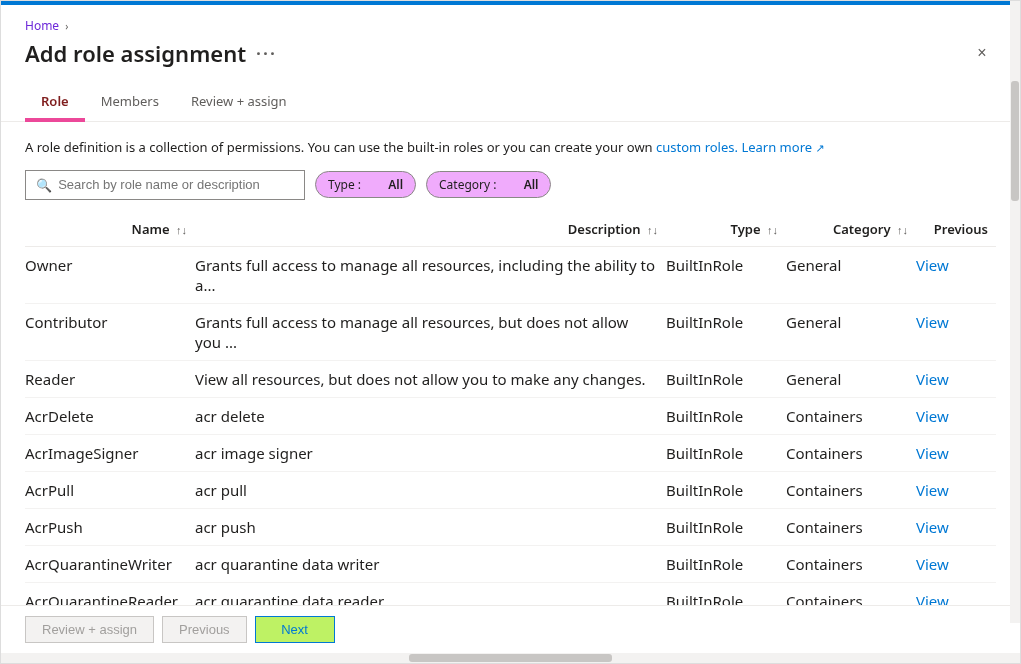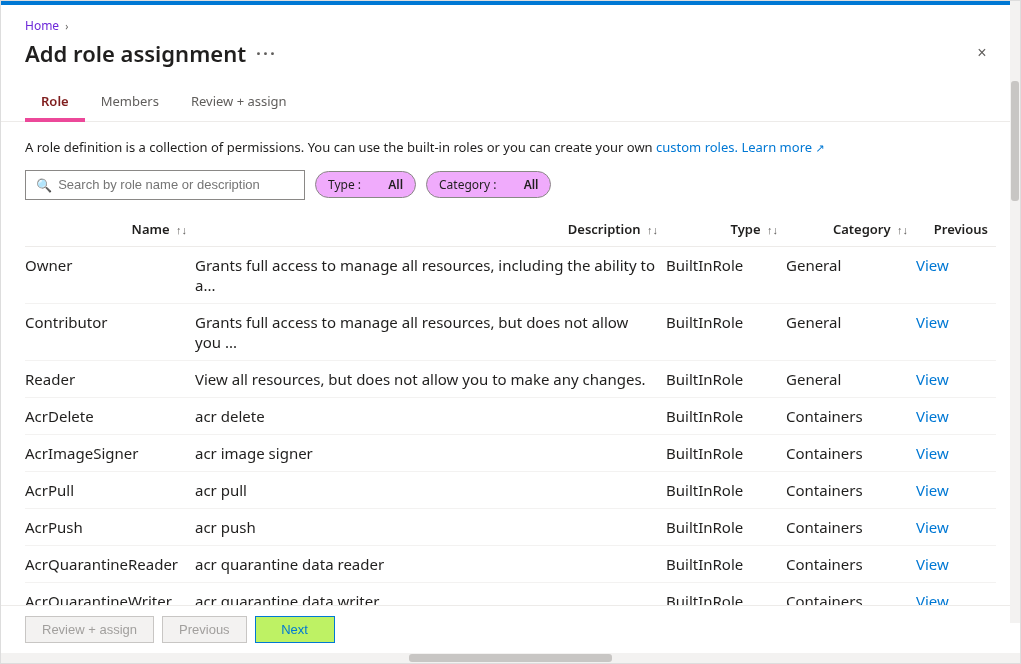--- a/index.html
+++ b/index.html
@@ -377,29 +377,29 @@
             <td class="col-details"><a href="#" class="view-link">View</a></td>
           </tr>
           <tr>
             <td class="col-name">AcrPush</td>
             <td>acr push</td>
             <td class="col-type">BuiltInRole</td>
             <td class="col-category">Containers</td>
             <td class="col-details"><a href="#" class="view-link">View</a></td>
           </tr>
           <tr>
+            <td class="col-name">AcrQuarantineWriter</td>
+            <td>acr quarantine data writer</td>
+            <td class="col-type">BuiltInRole</td>
+            <td class="col-category">Containers</td>
+            <td class="col-details"><a href="#" class="view-link">View</a></td>
+          </tr>
+          <tr>
             <td class="col-name">AcrQuarantineReader</td>
             <td>acr quarantine data reader</td>
-            <td class="col-type">BuiltInRole</td>
-            <td class="col-category">Containers</td>
-            <td class="col-details"><a href="#" class="view-link">View</a></td>
-          </tr>
-          <tr>
-            <td class="col-name">AcrQuarantineWriter</td>
-            <td>acr quarantine data writer</td>
             <td class="col-type">BuiltInRole</td>
             <td class="col-category">Containers</td>
             <td class="col-details"><a href="#" class="view-link">View</a></td>
           </tr>
         </tbody>
     </table>
   </div>
 
   <div class="footer">
     <button class="footer-btn disabled">Review + assign</button>

